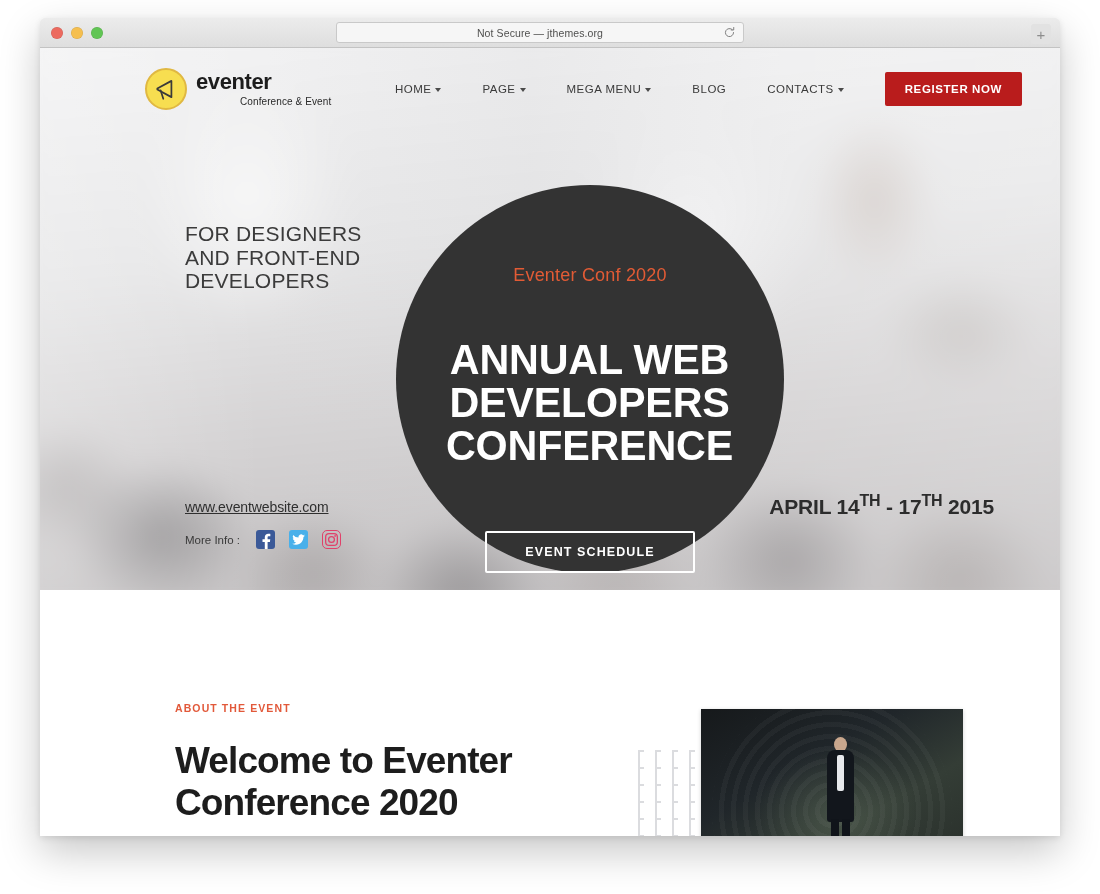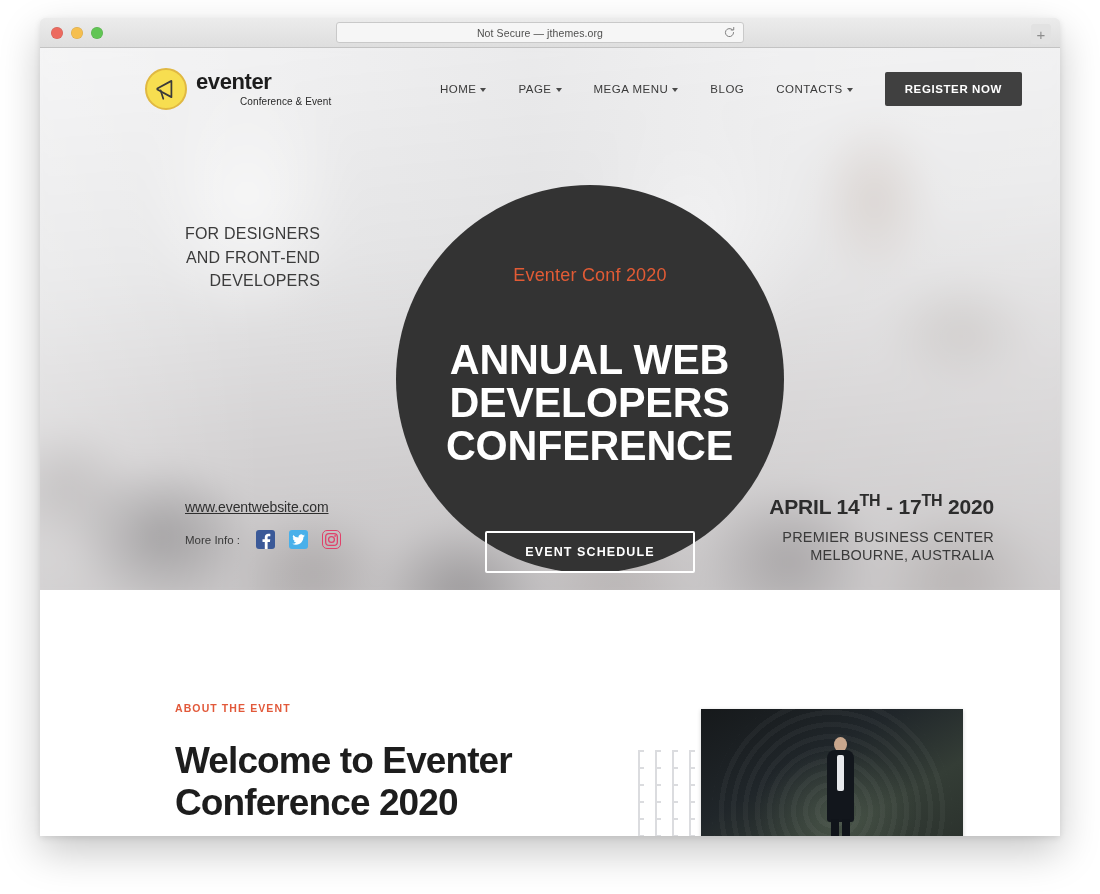--- a/index.html
+++ b/index.html
@@ -169,62 +169,61 @@
     color: #2a2a2a;
     margin-top: 4px;
     letter-spacing: .1px;
     margin-left: 44px;
   }
 
   .nav {
     margin-left: auto;
     display: flex;
     align-items: center;
-    gap: 4px;
+    gap: 13px;
   }
   .nav-item {
     font-size: 11.5px;
     color: #3a3a3a;
     letter-spacing: .5px;
     padding: 0 14px;
     white-space: nowrap;
     position: relative;
   }
   .caret {
     display: inline-block;
     width: 0; height: 0;
     border-left: 3.5px solid transparent;
     border-right: 3.5px solid transparent;
     border-top: 4px solid #4a4a4a;
     margin-left: 4px;
     vertical-align: 1.5px;
   }
   .register-btn {
     margin-left: 14px;
-    background: #404040;
+    background: #b91c1c;
     color: #fff;
     font-size: 11.5px;
     font-weight: bold;
     letter-spacing: .6px;
     padding: 11px 20px;
     border: none;
     border-radius: 2px;
     font-family: inherit;
   }
 
   
   .tagline {
     position: absolute;
     left: 145px;
     top: 174px;
-    font-size: 16px;
+    font-size: 21px;
     line-height: 23.5px;
     color: #3b3b3b;
     letter-spacing: .2px;
-    text-align: right;
   }
 
   
   .circle {
     position: absolute;
     left: 356px;
     top: 137px;
     width: 388px;
     height: 388px;
     border-radius: 50%;
@@ -469,25 +468,21 @@
               <svg width="15" height="15" viewBox="0 0 20 20">
                 <rect x="2.2" y="2.2" width="15.6" height="15.6" rx="4.6" fill="none" stroke="#e0416a" stroke-width="1.7"></rect>
                 <circle cx="10" cy="10" r="3.9" fill="none" stroke="#e0416a" stroke-width="1.7"></circle>
                 <circle cx="14.8" cy="5.3" r="1.15" fill="#e0416a"></circle>
               </svg>
             </span>
           </div>
         </div>
 
         <div class="date-block">
-          <div class="date-line"><span>APRIL 14</span><sup>TH</sup><span> - 17</span><sup>TH</sup><span> 2020</span></div>
-          <div class="venue">
-            <div>PREMIER BUSINESS CENTER</div>
-            <div>MELBOURNE, AUSTRALIA</div>
-          </div>
+          <div class="date-line"><span>APRIL 14</span><sup>TH</sup><span> - 17</span><sup>TH</sup><span> 2015</span></div>
         </div>
 
       </div>
     </section>
 
     <section class="about">
       <div class="about-text">
         <div class="about-kicker">ABOUT THE EVENT</div>
         <h1 class="about-title">
           <div>Welcome to Eventer</div>

